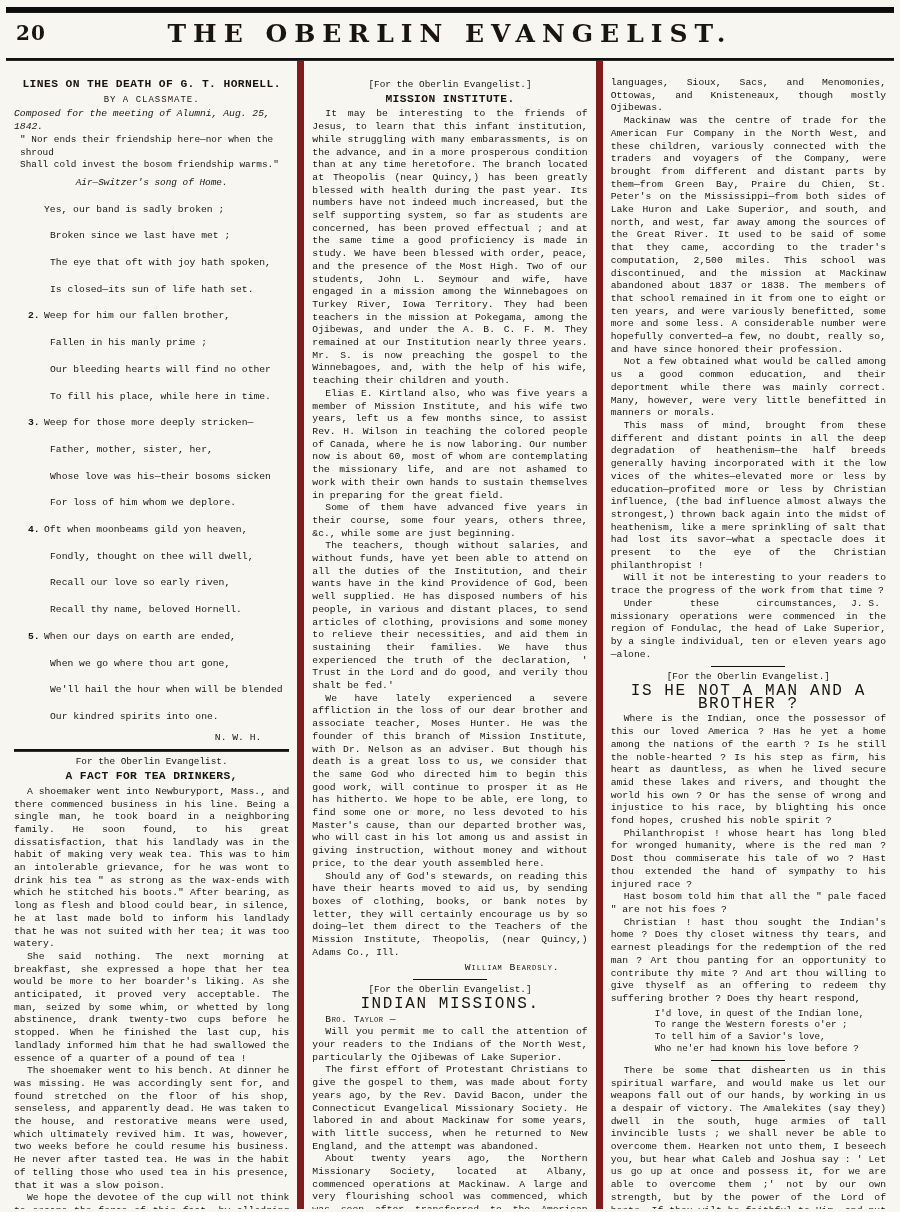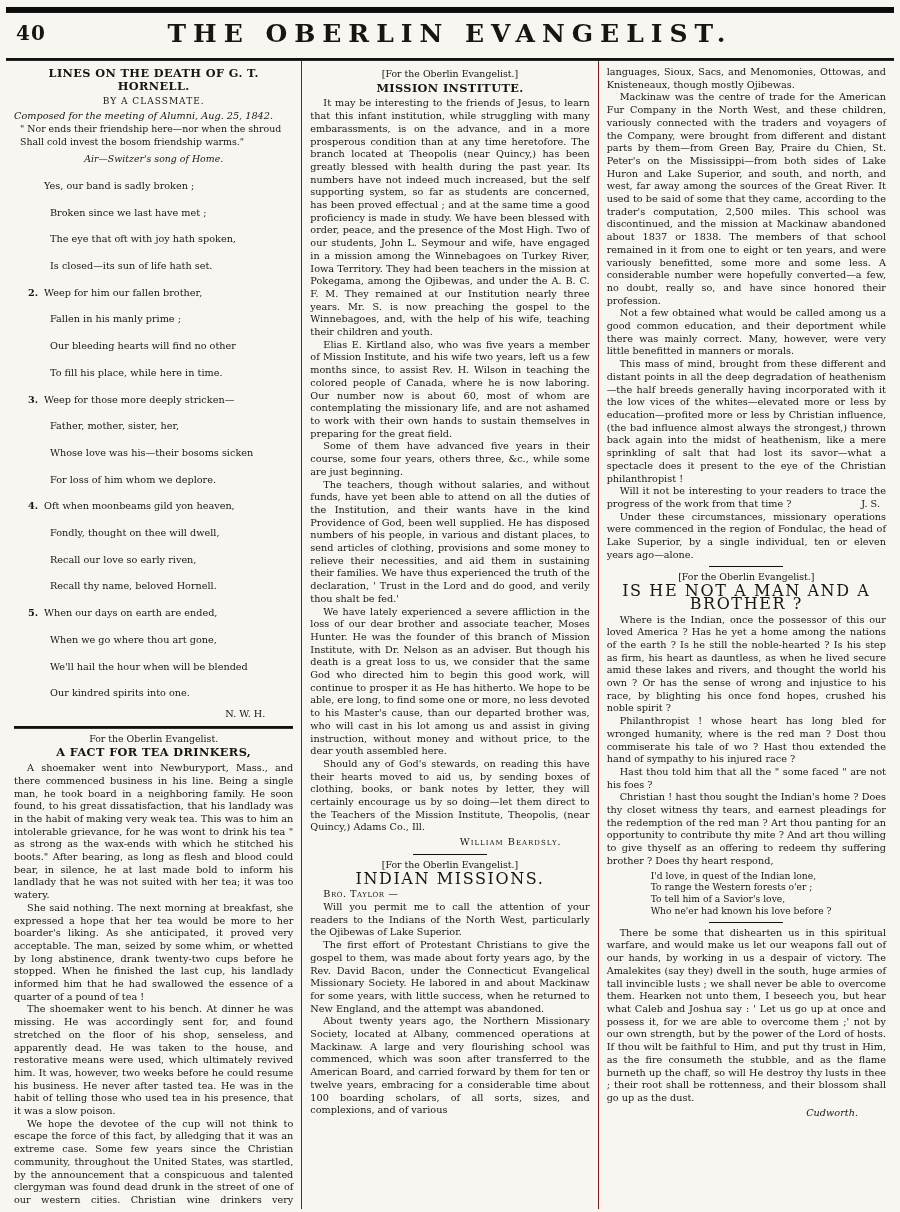--- a/index.html
+++ b/index.html
@@ -36,27 +36,28 @@
   }
 
   .columns {
     display:flex;
     margin:0 6px;
     height:1148px;
     overflow:hidden;
   }
   .column {
     flex:1 1 0;
-    padding:5px 8px 0 8px;
+    padding:16px 8px 0 8px;
     overflow:hidden;
     font-size:9.7px;
     line-height:12.7px;
     text-align:justify;
-  }
-  .column + .column { border-left:1px solid #7f1d1d; }
+    font-family:Liberation Mono, monospace;
+  }
+  .column + .column { border-left:7px solid #7f1d1d; }
 
   .attribution { text-align:center; font-size:9.4px; margin-top:2px; }
   .headline { text-align:center; margin:1px 0 3px 0; }
   .headline-heavy {
     font-size:11.3px; font-weight:bold; letter-spacing:0.4px;
   }
   .headline-roman {
     font-size:16px; font-weight:normal; letter-spacing:1.6px;
   }
   .byline { text-align:center; font-size:9px; letter-spacing:1px; margin-bottom:2px; }
@@ -94,21 +95,21 @@
     width:74px; margin:5px auto 4px auto;
     border-top:1.6px solid #111;
   }
 </style>
 </head>
 <body>
 
 <div class="page">
   <div class="top-rules"></div>
   <div class="header-row">
-    <div class="page-number">40</div>
+    <div class="page-number">20</div>
     <div class="masthead">THE OBERLIN EVANGELIST.</div>
   </div>
   <div class="header-bottom-rules"></div>
   <div class="columns" id="columns">
       <div class="column">
         <div class="headline headline-heavy">LINES ON THE DEATH OF G. T. HORNELL.</div>
         <div class="byline">BY A CLASSMATE.</div>
         <div class="dateline">Composed for the meeting of Alumni, Aug. 25, 1842.</div>
         <div class="epigraph">
           <div class="line">" Nor ends their friendship here—nor when the shroud</div>
@@ -181,21 +182,21 @@
         <div class="paragraph">Mackinaw was the centre of trade for the American Fur Company in the North West, and these children, variously connected with the traders and voyagers of the Company, were brought from different and distant parts by them—from Green Bay, Praire du Chien, St. Peter's on the Mississippi—from both sides of Lake Huron and Lake Superior, and south, and north, and west, far away among the sources of the Great River. It used to be said of some that they came, according to the trader's computation, 2,500 miles. This school was discontinued, and the mission at Mackinaw abandoned about 1837 or 1838. The members of that school remained in it from one to eight or ten years, and were variously benefitted, some more and some less. A considerable number were hopefully converted—a few, no doubt, really so, and have since honored their profession.</div>
         <div class="paragraph">Not a few obtained what would be called among us a good common education, and their deportment while there was mainly correct. Many, however, were very little benefitted in manners or morals.</div>
         <div class="paragraph">This mass of mind, brought from these different and distant points in all the deep degradation of heathenism—the half breeds generally having incorporated with it the low vices of the whites—elevated more or less by education—profited more or less by Christian influence, (the bad influence almost always the strongest,) thrown back again into the midst of heathenism, like a mere sprinkling of salt that had lost its savor—what a spectacle does it present to the eye of the Christian philanthropist !</div>
         <div class="paragraph"><span>Will it not be interesting to your readers to trace the progress of the work from that time ?</span> <span class="sig-float">J. S.</span></div>
         <div class="paragraph">Under these circumstances, missionary operations were commenced in the region of Fondulac, the head of Lake Superior, by a single individual, ten or eleven years ago—alone.</div>
         <div class="rule-short"></div>
         <div class="attribution">[For the Oberlin Evangelist.]</div>
         <div class="headline headline-roman">IS HE NOT A MAN AND A BROTHER ?</div>
         <div class="paragraph">Where is the Indian, once the possessor of this our loved America ? Has he yet a home among the nations of the earth ? Is he still the noble-hearted ? Is his step as firm, his heart as dauntless, as when he lived secure amid these lakes and rivers, and thought the world his own ? Or has the sense of wrong and injustice to his race, by blighting his once fond hopes, crushed his noble spirit ?</div>
         <div class="paragraph">Philanthropist ! whose heart has long bled for wronged humanity, where is the red man ? Dost thou commiserate his tale of wo ? Hast thou extended the hand of sympathy to his injured race ?</div>
-        <div class="paragraph">Hast thou told him that all the " some faced " are not his foes ?</div>
+        <div class="paragraph">Hast bosom told him that all the " pale faced " are not his foes ?</div>
         <div class="paragraph">Christian ! hast thou sought the Indian's home ? Does thy closet witness thy tears, and earnest pleadings for the redemption of the red man ? Art thou panting for an opportunity to contribute thy mite ? And art thou willing to give thyself as an offering to redeem thy suffering brother ? Does thy heart respond,</div>
         <div class="verse">
           <div class="line">I'd love, in quest of the Indian lone,</div>
           <div class="line">To range the Western forests o'er ;</div>
           <div class="line">To tell him of a Savior's love,</div>
           <div class="line">Who ne'er had known his love before ?</div>
         </div>
         <div class="rule-short"></div>
         <div class="paragraph">There be some that dishearten us in this spiritual warfare, and would make us let our weapons fall out of our hands, by working in us a despair of victory. The Amalekites (say they) dwell in the south, huge armies of tall invincible lusts ; we shall never be able to overcome them. Hearken not unto them, I beseech you, but hear what Caleb and Joshua say : ' Let us go up at once and possess it, for we are able to overcome them ;' not by our own strength, but by the power of the Lord of hosts. If thou wilt be faithful to Him, and put thy trust in Him, as the fire consumeth the stubble, and as the flame burneth up the chaff, so will He destroy thy lusts in thee ; their root shall be rottenness, and their blossom shall go up as the dust.</div>
         <div class="signature italic">Cudworth.</div>

